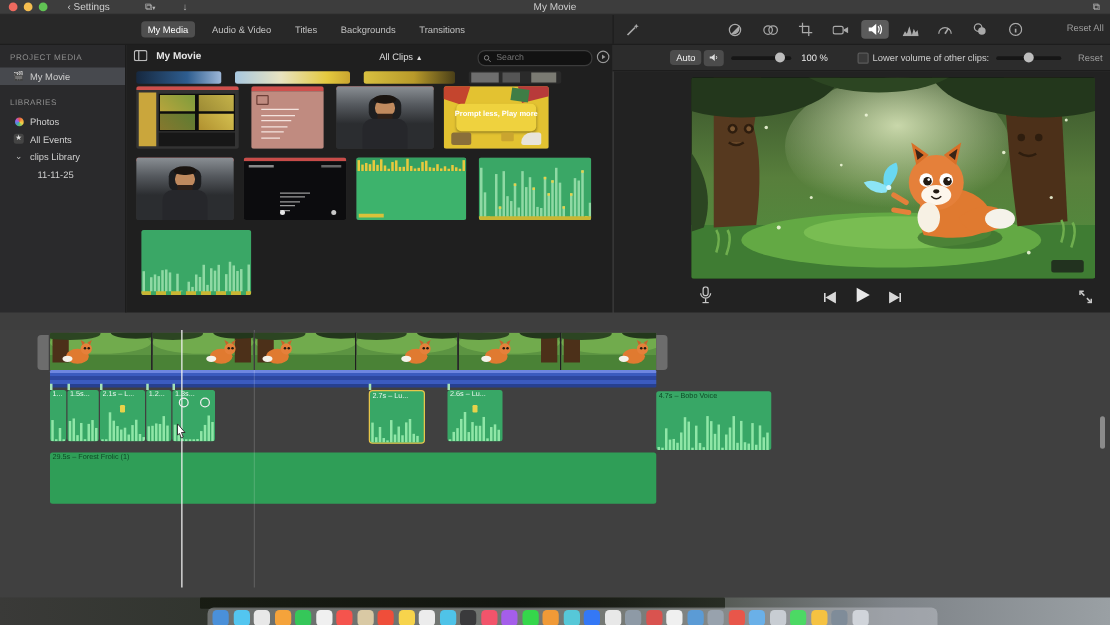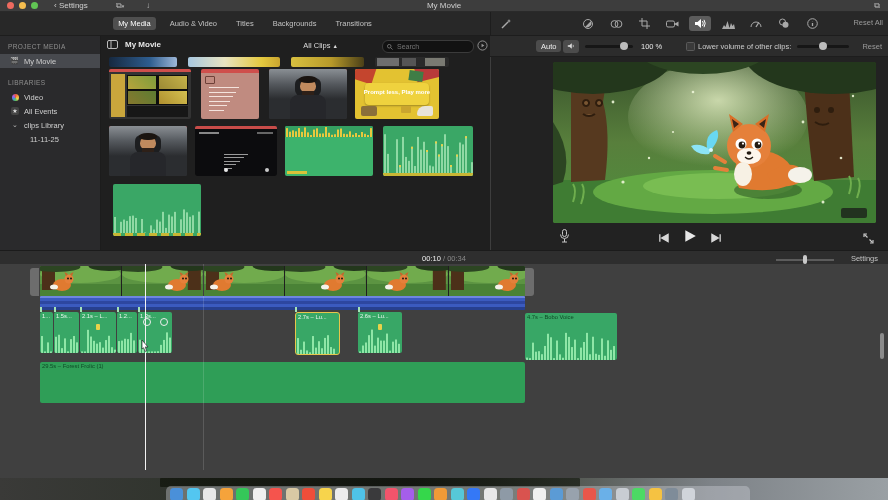--- a/index.html
+++ b/index.html
@@ -188,21 +188,21 @@
           <span class="side-ic">🎬</span>
           <span class="txt">My Movie</span>
         </div>
       </div>
     <div class="abs side-h txt" style="left:8px;top:43px">LIBRARIES</div>
     <div id="side-libs" class="abs" style="left:0;top:54px;width:100px">
         <div class="side-row">
           <span class="side-ic">
             <span style="display:inline-block;width:7px;height:7px;border-radius:50%;background:conic-gradient(#e8574a,#f5a33b,#f2d24b,#58c36a,#4a90d9,#a55eea,#e8574a)"></span>
           </span>
-          <span class="txt">Video</span>
+          <span class="txt">Photos</span>
         </div>
         <div class="side-row">
           <span class="side-ic">
             <span style="display:inline-block;width:8px;height:8px;border-radius:2px;background:#444;color:#ddd;font-size:6px;line-height:8px;text-align:center">★</span>
           </span>
           <span class="txt">All Events</span>
         </div>
         <div class="side-row">
           <span class="side-ic">⌄</span>
           <span class="txt">clips Library</span>
@@ -523,28 +523,20 @@
       </div>
       <div class="abs" style="right:14px;top:3px">
         <svg width="11" height="11" viewBox="0 0 11 11">
             <path d="M1 4 V1 h3 M10 7 v3 H7" stroke="#c7c7c7" fill="none" stroke-width="1.2"></path>
             <path d="M1.5 1.5 l3 3 M9.5 9.5 l-3 -3" stroke="#c7c7c7" stroke-width="1.2"></path>
           </svg>
       </div>
     </div>
   </div>
 
-  <div class="abs tl-head">
-    <div class="abs txt" style="left:0;width:888px;text-align:center;top:3px">
-      <span style="color:#f0f0f0">00:10</span><span style="color:#8a8a8a"><span> / </span><span>00:34</span></span>
-    </div>
-    <div class="abs" style="left:776px;top:8px;width:58px;height:1.5px;background:#5c5c5c"></div>
-    <div class="abs" style="left:803px;top:4px;width:4px;height:9px;border-radius:2px;background:#c9c9c9"></div>
-    <div class="abs txt" style="right:10px;top:3px;color:#c4c4c4">Settings</div>
-  </div>
 
   <div class="abs timeline" id="timeline">
     <div class="abs" style="left:30px;top:4px;width:9px;height:28px;background:#6d6d6d;border-radius:3px 0 0 3px"></div>
     <div id="filmstrip" class="abs" style="left:40px;top:2px;width:485px;height:30px;display:flex;overflow:hidden;border-radius:1px">
         <div style="width: 80.8333px; height: 30px; flex: 0 0 auto; position: relative; border-right: 1px solid rgb(31, 31, 31); overflow: hidden;"><svg width="80.83333333333333" height="30" viewBox="0 0 80.83333333333333 30" preserveAspectRatio="none">
   <rect width="80.83333333333333" height="30" fill="#5c9442"></rect>
             <rect y="18" width="80.83333333333333" height="12" fill="#4a8236"></rect>
   <ellipse cx="40.416666666666664" cy="8" rx="40.416666666666664" ry="9" fill="#7ab553" opacity=".7"></ellipse>
   <rect x="2" width="13" height="24" fill="#4c3019"></rect>
   <ellipse cx="22" cy="19" rx="9" ry="6" fill="#e07a30"></ellipse>

